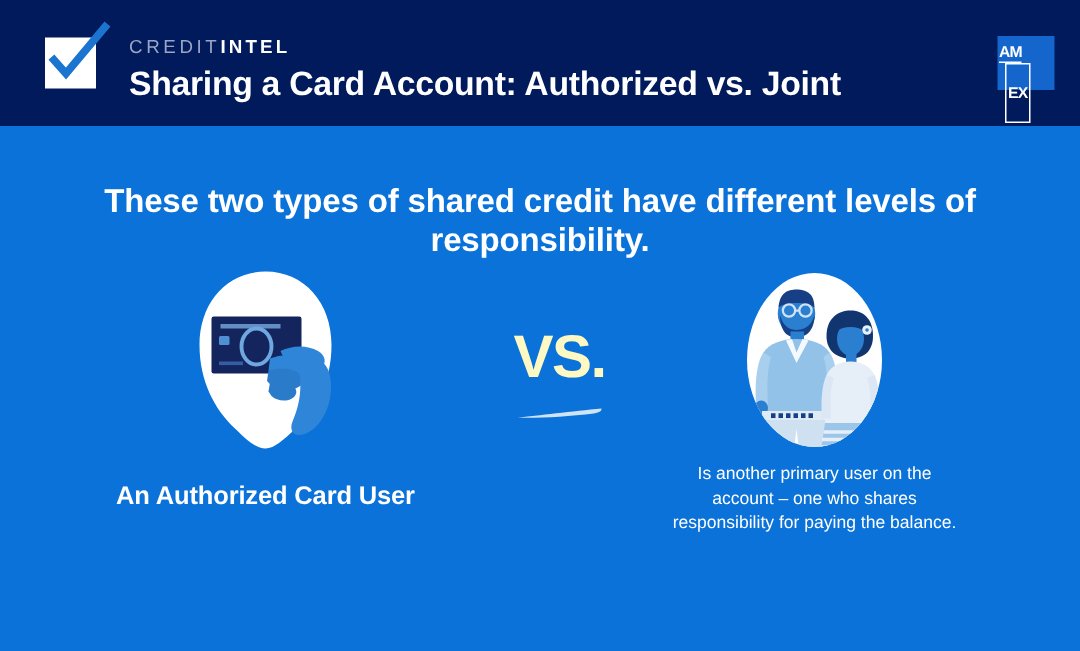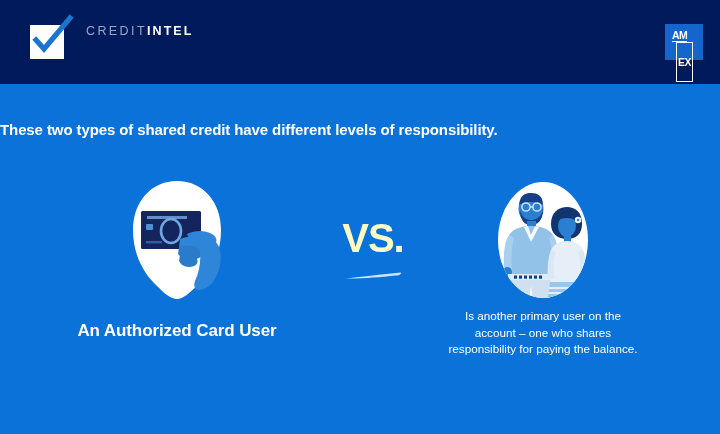--- a/index.html
+++ b/index.html
@@ -77,21 +77,21 @@
   }
   .amex-logo {
     position: absolute;
     right: 17px;
     top: 24px;
     width: 38px;
     height: 36px;
     background: #1566cc;
     display: flex;
     align-items: center;
-    justify-content: center;
+    justify-content: flex-start;
   }
   .amex-inner {
     position: relative;
     width: 26px;
     height: 25px;
   }
   .amex-am, .amex-ex {
     position: absolute;
     color: #ffffff;
     font-weight: 700;
@@ -113,21 +113,22 @@
     padding: 14px 1px;
     line-height: 10px;
   }
 
   
   .subtitle {
     position: absolute;
     left: 0;
     top: 121px;
     width: 720px;
-    font-size: 15px;
+    text-align: center;
+    font-size: 22px;
     font-weight: 700;
     color: #ffffff;
     letter-spacing: -0.1px;
   }
 
   
   .column {
     position: absolute;
     top: 178px;
     width: 330px;
@@ -193,20 +194,21 @@
     <div class="check-box-icon">
       <svg width="46" height="46" viewBox="0 0 46 46" xmlns="http://www.w3.org/2000/svg">
         <path d="M9 24 L17 33 L43 2" fill="none" stroke="#1b75d0" stroke-width="5.2" stroke-linecap="square" stroke-linejoin="miter"></path>
       </svg>
     </div>
 
     <div class="brand-line">
       <span class="brand-credit">CREDIT</span><span class="brand-intel">INTEL</span>
     </div>
 
+    <div class="header-title">Sharing a Card Account: Authorized vs. Joint</div>
 
     <div class="amex-logo">
       <div class="amex-inner">
         <span class="amex-am">AM</span>
         <span class="amex-ex">EX</span>
       </div>
     </div>
   </div>
 
   <div class="subtitle">These two types of shared credit have different levels of responsibility.</div>

